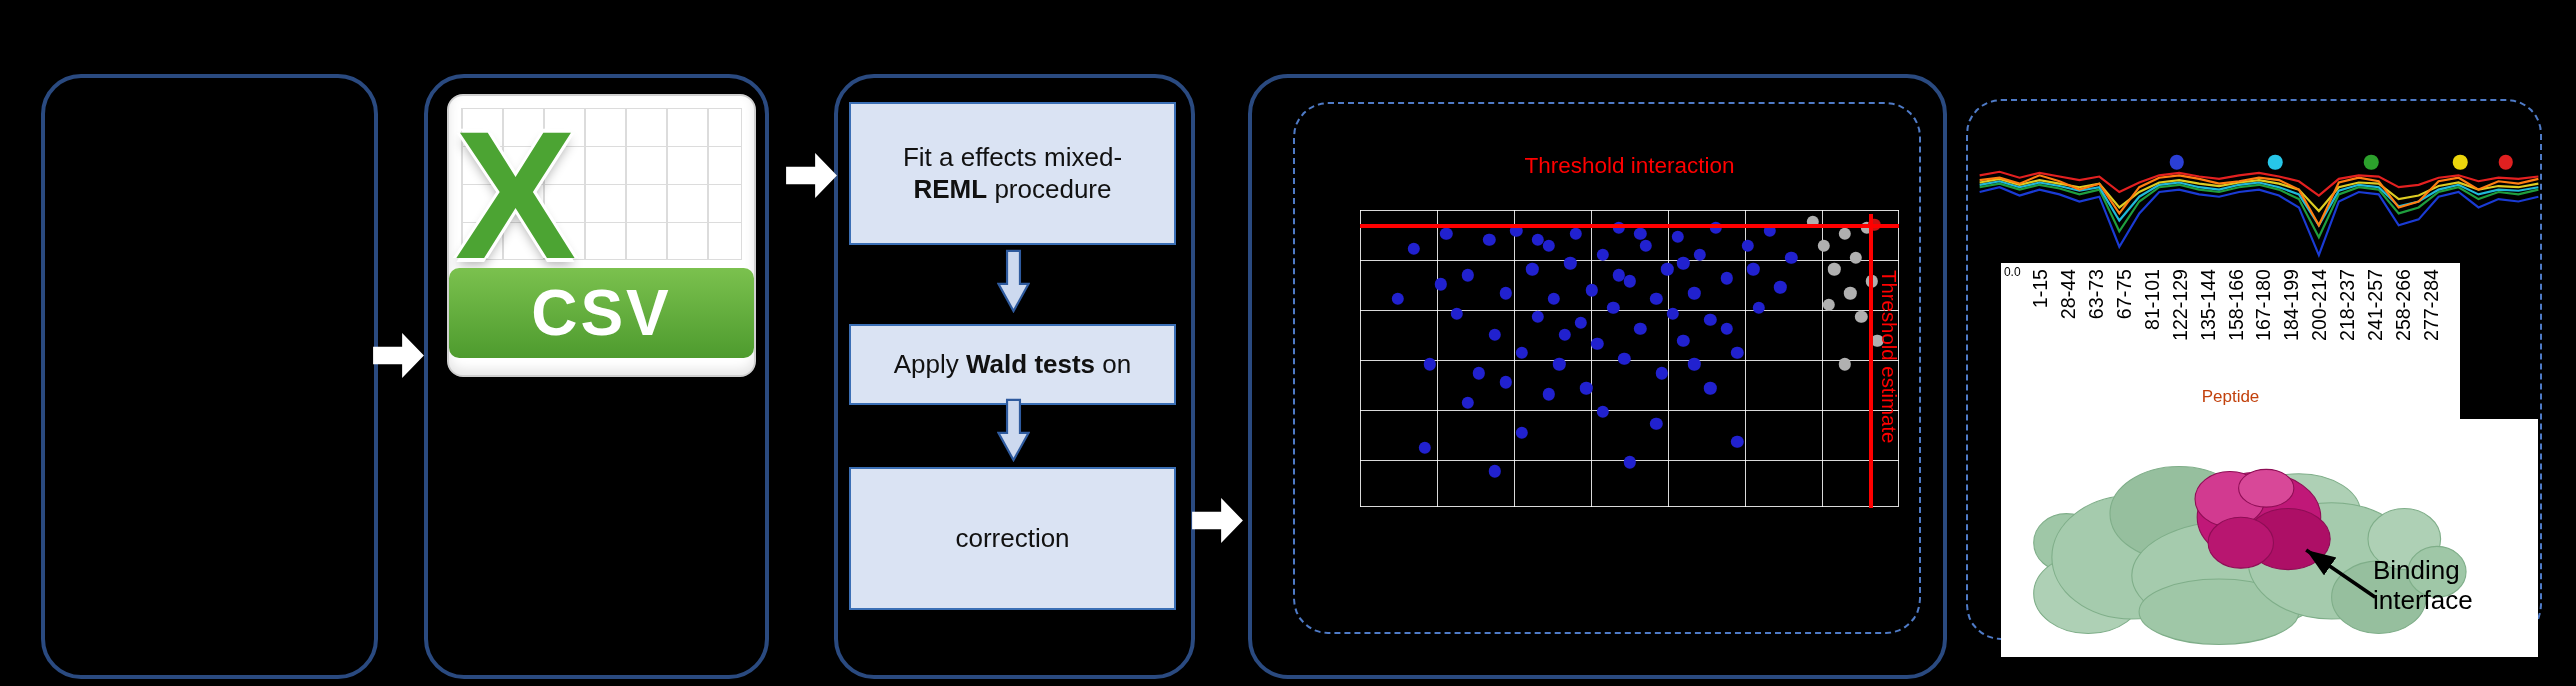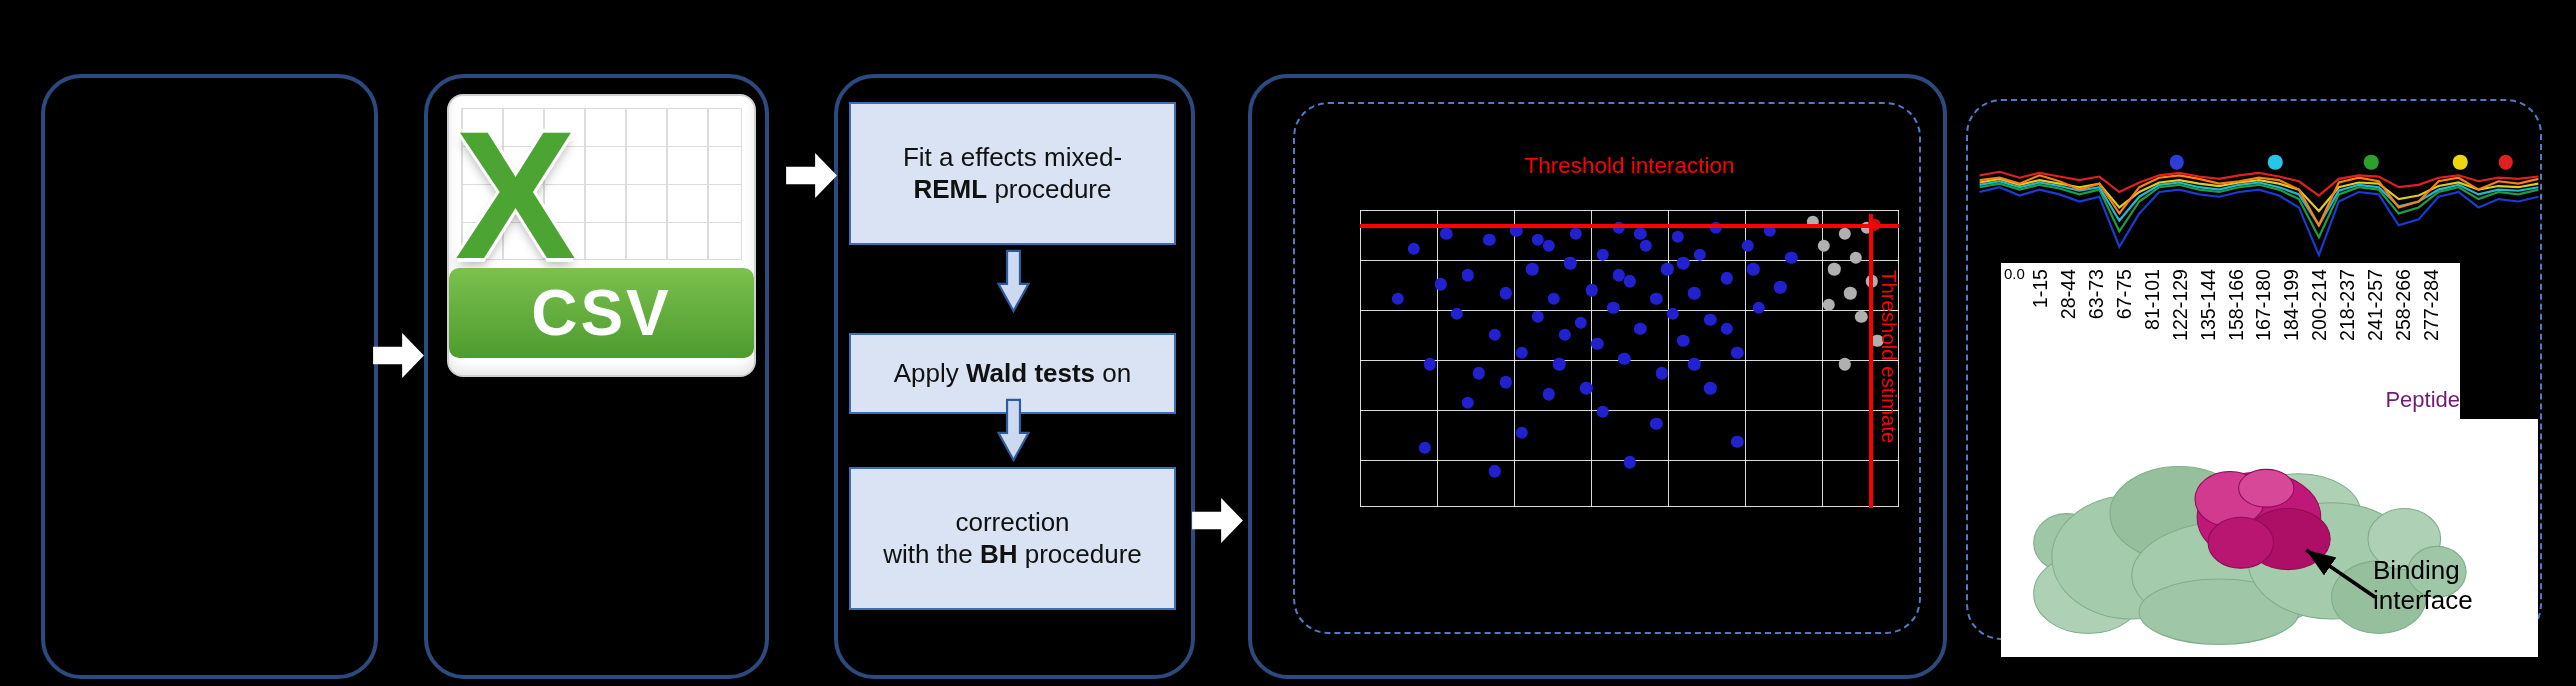--- a/index.html
+++ b/index.html
@@ -32,21 +32,21 @@
        text-shadow:3.6px 0 0 #fff,-3.6px 0 0 #fff,0 3.6px 0 #fff,0 -3.6px 0 #fff,0 7.3px 10.2px rgba(0,0,0,.30);}
   .csv-banner{position:absolute;left:0;top:172px;width:100%;height:90px;border-radius:10.2px;
        background:linear-gradient(#7bc14e,#4e9b2e);display:flex;align-items:center;justify-content:center;
        color:#fff;font-weight:bold;font-size:64px;letter-spacing:2.9px;}
 
   
   .step{position:absolute;left:849px;width:327px;background:#dae3f3;border:2.2px solid #3b6fb5;
         color:#111;font-size:26px;line-height:1.22;display:flex;flex-direction:column;
         justify-content:center;text-align:center;box-sizing:border-box;padding:4.4px 2.9px;}
   .stepA{top:102px;height:143px;}
-  .stepB{top:333px;height:81px;}
+  .stepB{top:324px;height:81px;}
   .stepC{top:467px;height:143px;}
 
   
   .plot{position:absolute;left:1360px;top:210px;width:539px;height:297px;}
   .grid-bg{position:absolute;inset:0;
        background-image:linear-gradient(90deg,rgba(255,255,255,.85) 1.5px,transparent 1.5px),
                         linear-gradient(180deg,rgba(255,255,255,.85) 1.5px,transparent 1.5px);
        background-size:77px 100%,100% 50px;
        border-right:1.5px solid rgba(255,255,255,.85);border-bottom:1.5px solid rgba(255,255,255,.85);}
   .points-layer{position:absolute;inset:0;}
@@ -59,25 +59,25 @@
   .sc-title{position:absolute;left:1360px;top:153px;width:539px;text-align:center;color:#ff0000;font-size:22.5px;}
   .sc-vlabel{position:absolute;left:1877px;top:270px;color:#ff0000;font-size:20.4px;writing-mode:vertical-rl;}
 
   
   #profile-svg{position:absolute;left:1979px;top:142px;}
   .legend-layer{position:absolute;left:1979px;top:142px;width:560px;height:119px;}
   .ldot{position:absolute;top:20.4px;width:14.5px;height:14.5px;border-radius:50%;transform:translate(-50%,-50%);}
 
   
   .pep-strip{position:absolute;left:2001px;top:263px;width:459px;height:156px;background:#fff;}
-  .ytick{position:absolute;left:2.9px;top:1.5px;font-size:15px;color:#000;}
+  .ytick{position:absolute;left:2.9px;top:1.5px;font-size:12px;color:#000;}
   .pep-labels{position:absolute;inset:0;}
   .pep{position:absolute;top:5.8px;writing-mode:vertical-rl;transform:rotate(180deg);
        font-size:19.6px;color:#000;white-space:nowrap;}
-  .pep-xlabel{position:absolute;left:0;right:0;top:124px;text-align:right;font-size:22px;color:#701a75;}
+  .pep-xlabel{position:absolute;left:0;right:0;top:124px;text-align:center;font-size:17px;color:#c2410c;}
 
   
   .protein-panel{position:absolute;left:2001px;top:419px;width:537px;height:238px;background:#fff;}
   .protein-svg{position:absolute;left:0;top:0;}
   .binding-label{position:absolute;left:372px;top:137px;width:131px;font-size:26px;line-height:1.15;color:#000;}
 </style>
 </head>
 <body>
 
 <div class="canvas">
@@ -113,21 +113,20 @@
     <polygon points="14,2 32,2 32,48 44,48 23,86 2,48 14,48" fill="#cdd9ef" stroke="#2e5a9e" stroke-width="3"></polygon>
   </svg>
   <div class="step stepB">
       <div><span>Apply </span><span style="font-weight: bold;">Wald tests</span><span> on</span></div>
     </div>
   <svg class="varrow" style="left:997px;top:398px" width="33" height="64" viewBox="0 0 46 88">
     <polygon points="14,2 32,2 32,48 44,48 23,86 2,48 14,48" fill="#cdd9ef" stroke="#2e5a9e" stroke-width="3"></polygon>
   </svg>
   <div class="step stepC">
       <div><span>correction</span></div>
-      <div><span>with the </span><span style="font-weight: bold;">BH</span><span> procedure</span></div>
     </div>
 
   <div class="sc-title">Threshold interaction</div>
   <div class="plot">
     <div class="grid-bg"></div>
     <div class="points-layer">
         <div class="dot blue" style="left: 7%; top: 30%;"></div>
         <div class="dot blue" style="left: 10%; top: 13%;"></div>
         <div class="dot blue" style="left: 13%; top: 52%;"></div>
         <div class="dot blue" style="left: 16%; top: 8%;"></div>

